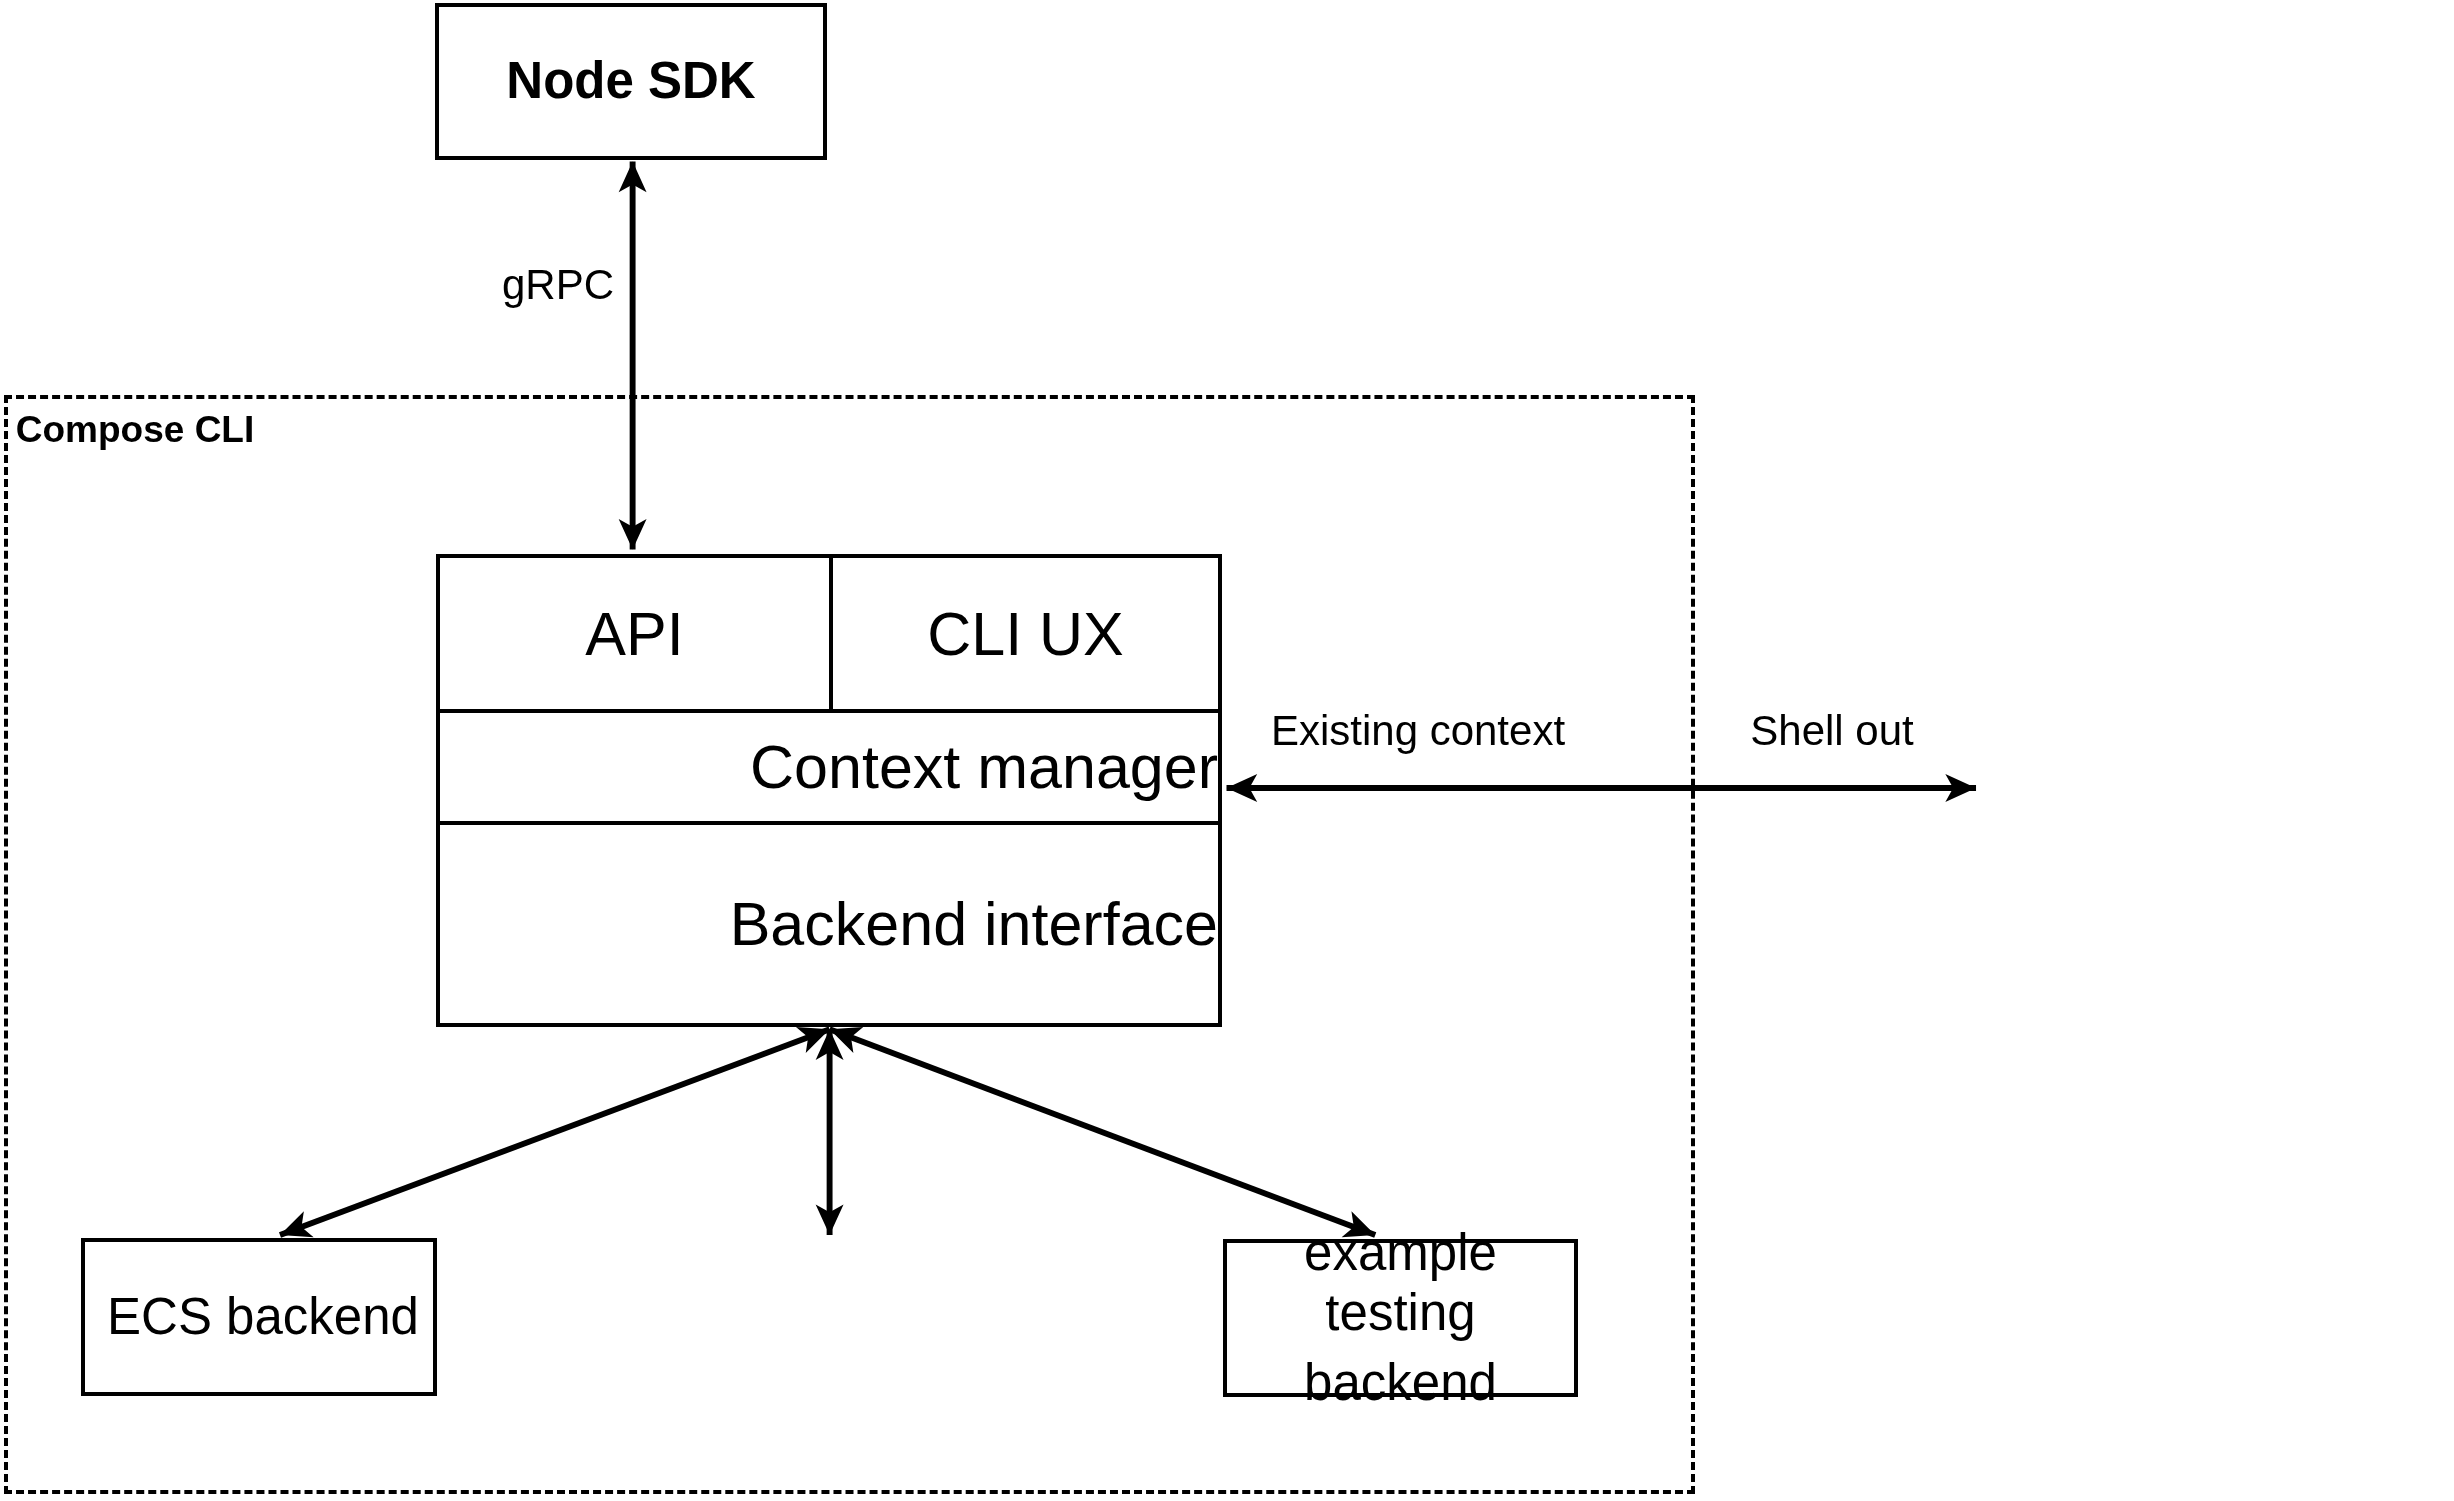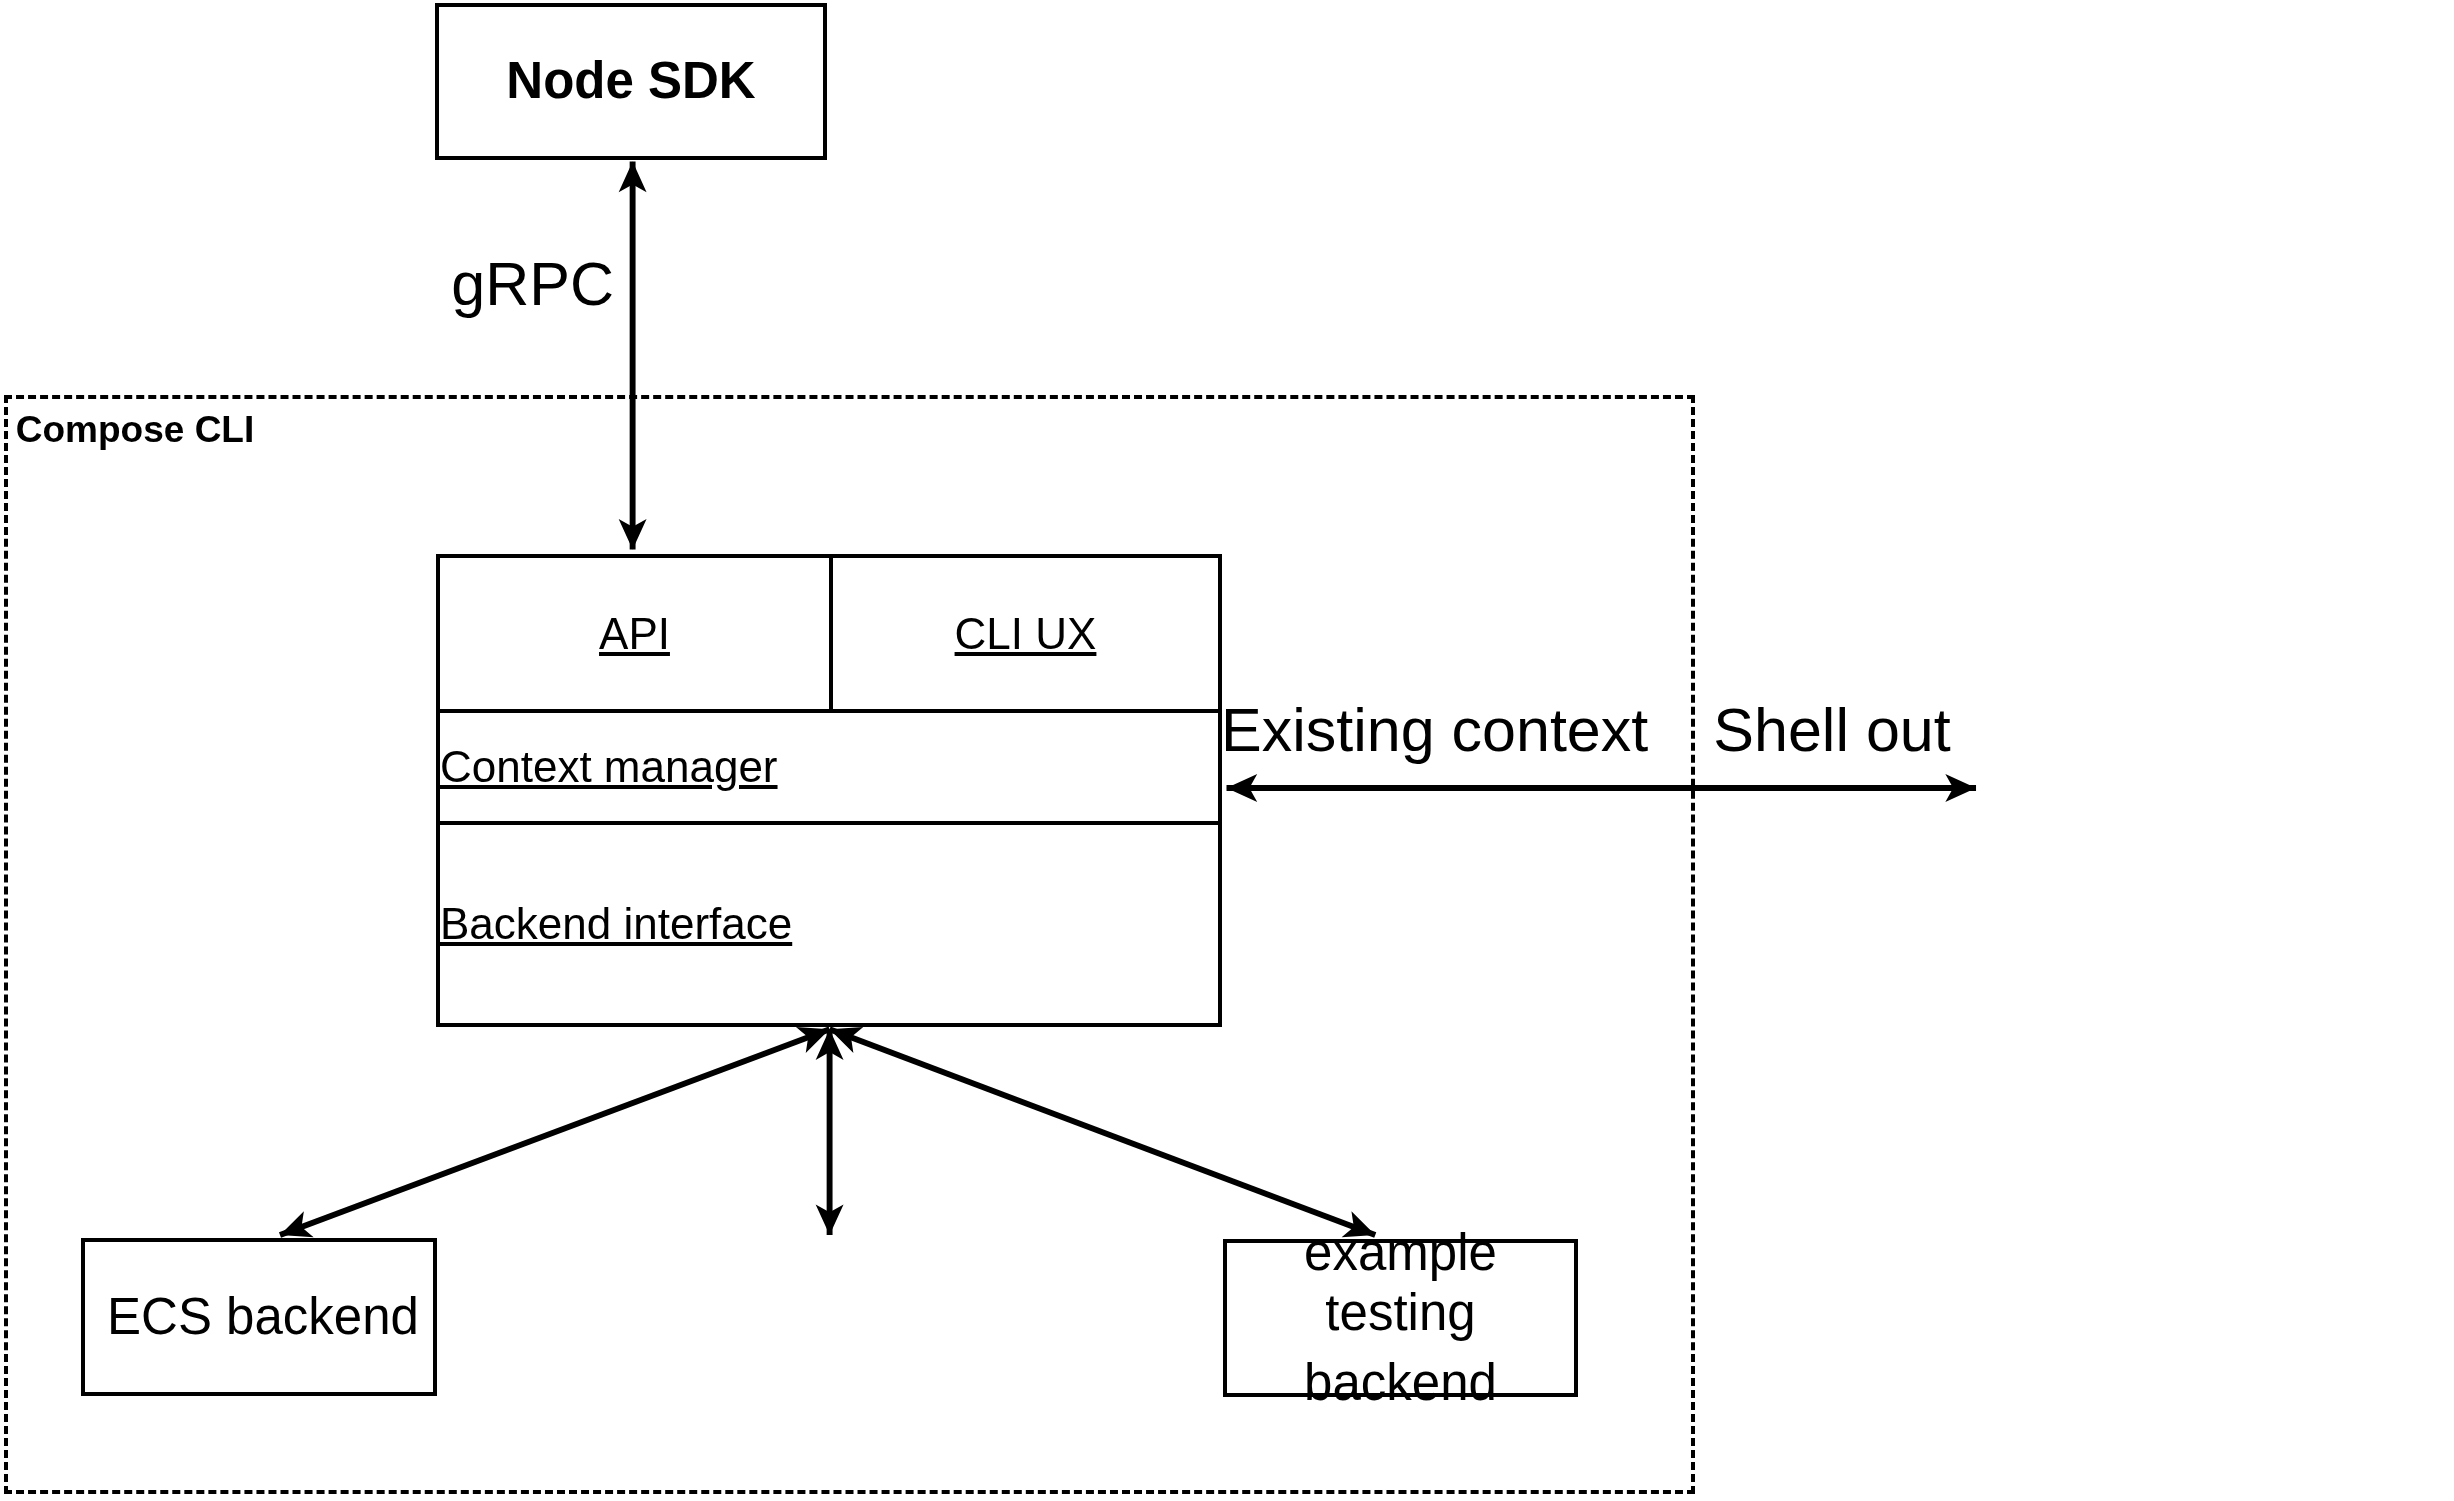--- a/index.html
+++ b/index.html
@@ -56,23 +56,22 @@
     width: 786px; height: 473px;
     border: 4.9px solid #000000;
     background: #ffffff;
     display: flex;
     flex-direction: column;
   }
   #compound .row {
     box-sizing: border-box;
     display: flex;
     align-items: center;
-    justify-content: space-between;
-    font-size: 44px;
-    text-decoration: underline;
+    justify-content: flex-end;
+    font-size: 61px;
   }
   #row-top { height: 151px; }
   #row-top .cell {
     box-sizing: border-box;
     height: 100%;
     display: flex;
     align-items: center;
     justify-content: center;
   }
   #cell-api { width: 389px; }
@@ -80,21 +79,21 @@
   #row-context { height: 112px; border-top: 4.9px solid #000000; }
   #row-backend { flex: 1; border-top: 4.9px solid #000000; }
 
   #ecs-backend { left: 81px;   top: 1238px; width: 356px; height: 158px; padding-left: 8px; }
   #aci-backend { left: 652px;  top: 1239px; width: 355px; height: 157px; }
   #example-backend { left: 1223px; top: 1239px; width: 355px; height: 158px; flex-direction: column; gap: 10px; }
   #example-backend div { line-height: 1.18; }
 
   .edge-label {
     position: absolute;
-    font-size: 61px;
+    font-size: 42px;
     line-height: 51px;
     white-space: nowrap;
   }
   #grpc-label { left: 403px; top: 259px; width: 211px; text-align: right; }
   #existing-context-label { left: 1221px; top: 705px; width: 394px; text-align: center; }
   #shell-out-label { left: 1684px; top: 705px; width: 296px; text-align: center; }
 
   #arrows {
     position: absolute;
     left: 0; top: 0;

